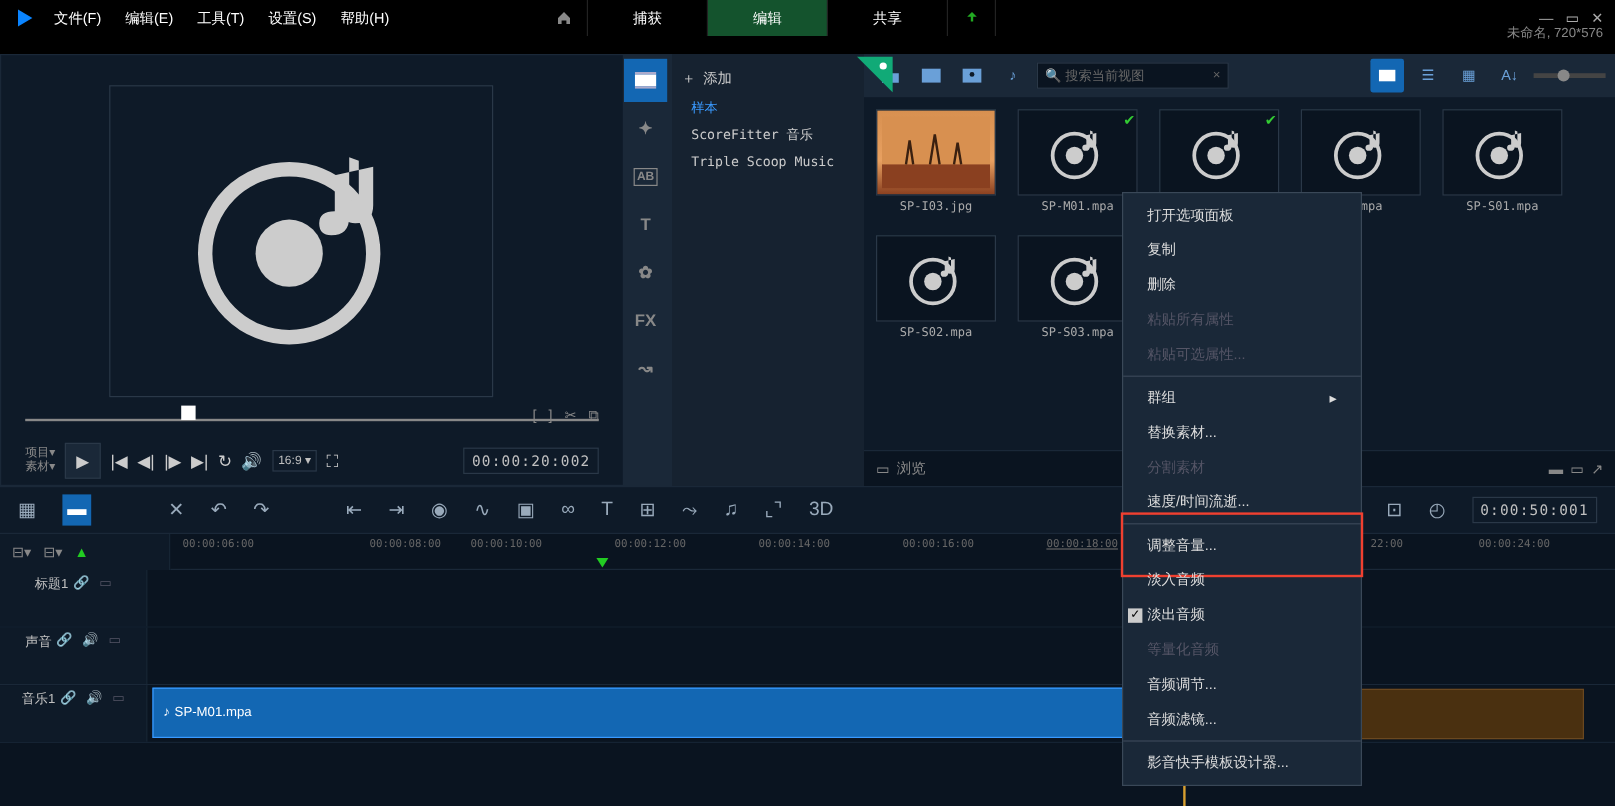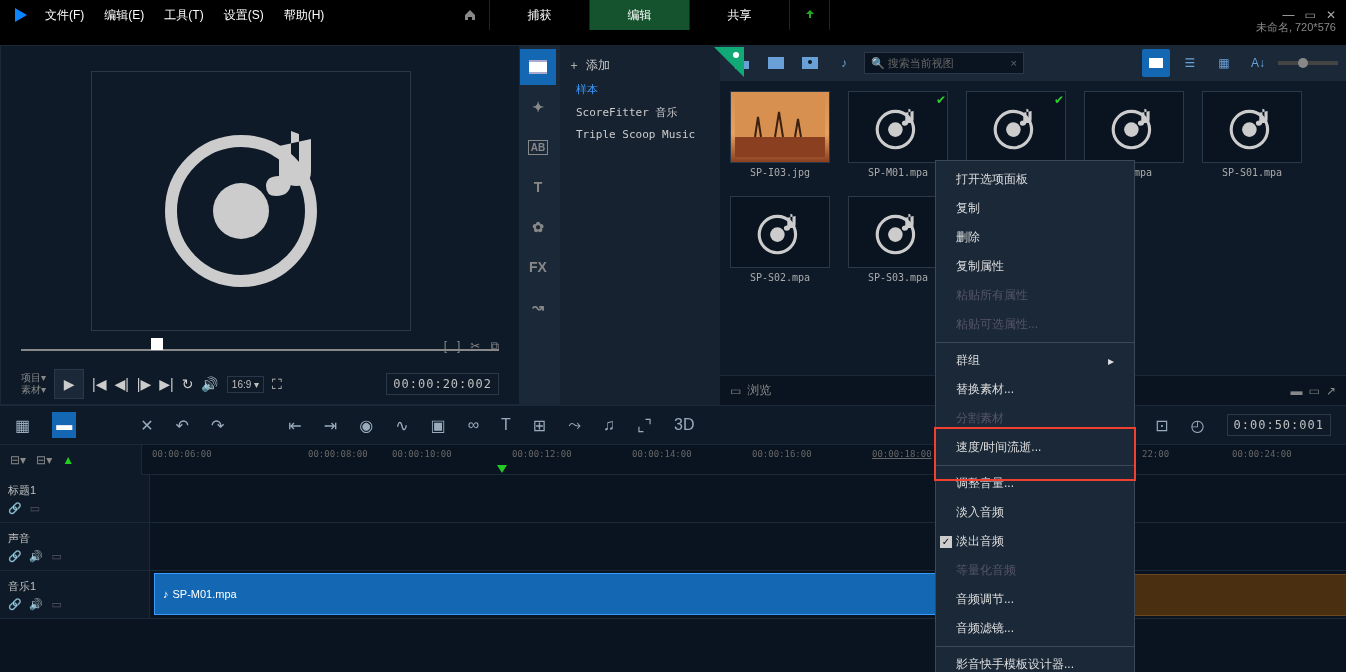--- a/index.html
+++ b/index.html
@@ -77,21 +77,21 @@
 .tl-toolbar .tic.active { background:#1367b3; color:#fff; padding:4px; }
 .tl-toolbar .spacer { flex:1; }
 .tl-toolbar .timecode2 { border:1px solid #2a3848; padding:3px 6px; font-family:monospace; font-size:12px; letter-spacing:1px; }
 .tl-ruler-row { height:30px; display:flex; }
 .tl-trackhdr-col { width:142px; background:#0e1a28; border-right:1px solid #1a2838; }
 .tl-ruler { flex:1; position:relative; background:#0a1420; border-bottom:1px solid #1a2838; }
 .tl-ruler .tick { position:absolute; top:4px; font-size:9px; color:#666; font-family:monospace; }
 .tl-ruler .marker { position:absolute; top:20px; left:355px; width:0; height:0; border-left:5px solid transparent; border-right:5px solid transparent; border-top:8px solid #2c2; }
 .tl-tracks { display:flex; flex-direction:column; }
 .tl-track { height:48px; display:flex; border-bottom:1px solid #1a2838; }
-.tl-track .thdr { width:150px; background:#0e1a28; border-right:1px solid #1a2838; padding:4px 8px; font-size:11px; display:flex; flex-direction:column; justify-content:center; gap:4px; }
+.tl-track .thdr { width:123px; background:#0e1a28; border-right:1px solid #1a2838; padding:4px 8px; font-size:11px; display:flex; flex-direction:row; justify-content:center; gap:4px; }
 .tl-track .thdr .icons { display:flex; gap:8px; color:#556; font-size:11px; }
 .tl-track .tcontent { flex:1; position:relative; background:#0a1420; }
 .tl-track .clip { position:absolute; left:4px; top:2px; height:42px; background:#1367b3; border:1px solid #3a9aff; display:flex; align-items:center; padding:0 8px; color:#fff; font-size:11px; gap:4px; width:830px; }
 .tl-track .clip .after { position:absolute; left:832px; top:0; height:42px; width:360px; background:#4a3010; border:1px solid #6a4820; }
 .tl-hdr-controls { height:30px; display:flex; align-items:center; gap:10px; padding:0 10px; }
 .tl-hdr-controls .c { color:#888; cursor:pointer; }
 .tl-hdr-controls .tri { color:#2c2; }
 
 
 .playhead { position:absolute; left:986px; top:0; bottom:0; width:2px; background:#d8a030; }
@@ -347,21 +347,20 @@
         </div>
       </div>
     </div>
   </div>
 </div>
 
 <div class="ctx">
   <div class="ctx-item">打开选项面板</div>
   <div class="ctx-item">复制</div>
   <div class="ctx-item">删除</div>
-  <div class="ctx-item">复制属性</div>
   <div class="ctx-item disabled">粘贴所有属性</div>
   <div class="ctx-item disabled">粘贴可选属性...</div>
   <div class="ctx-sep"></div>
   <div class="ctx-item">
       <span>群组</span>
       <span class="arrow">▸</span>
     </div>
   <div class="ctx-item">替换素材...</div>
   <div class="ctx-item disabled">分割素材</div>
   <div class="ctx-item">速度/时间流逝...</div>

